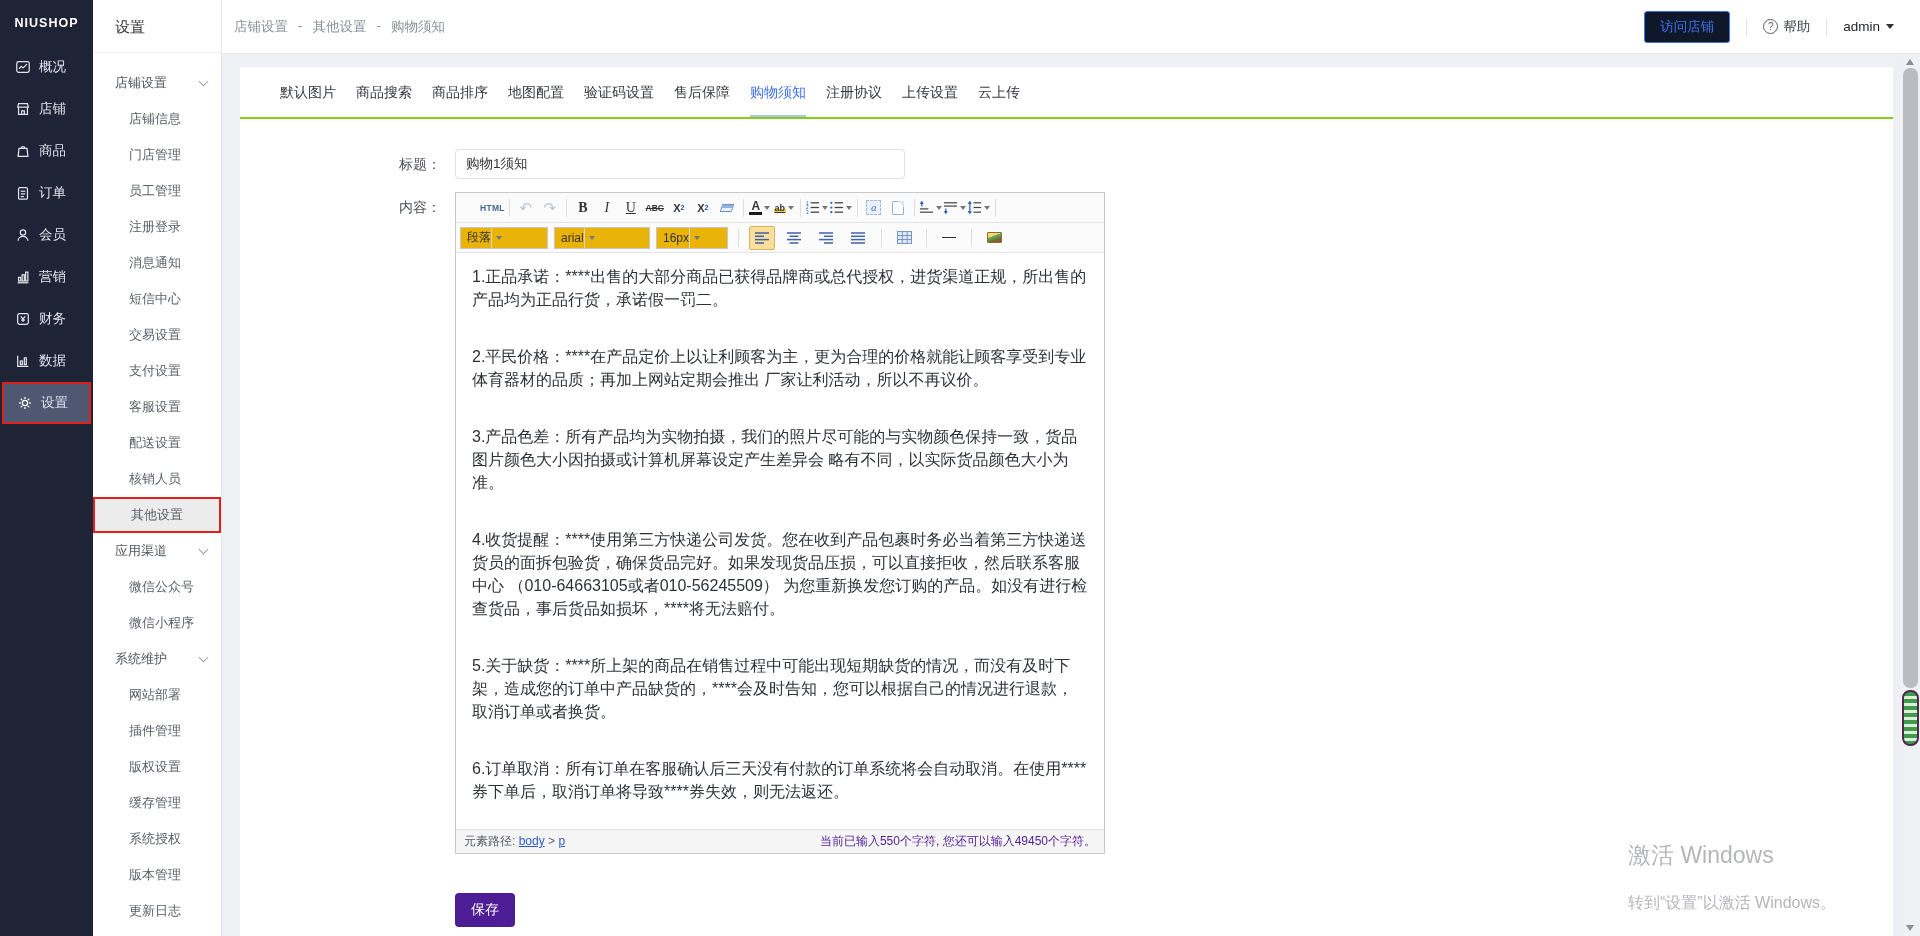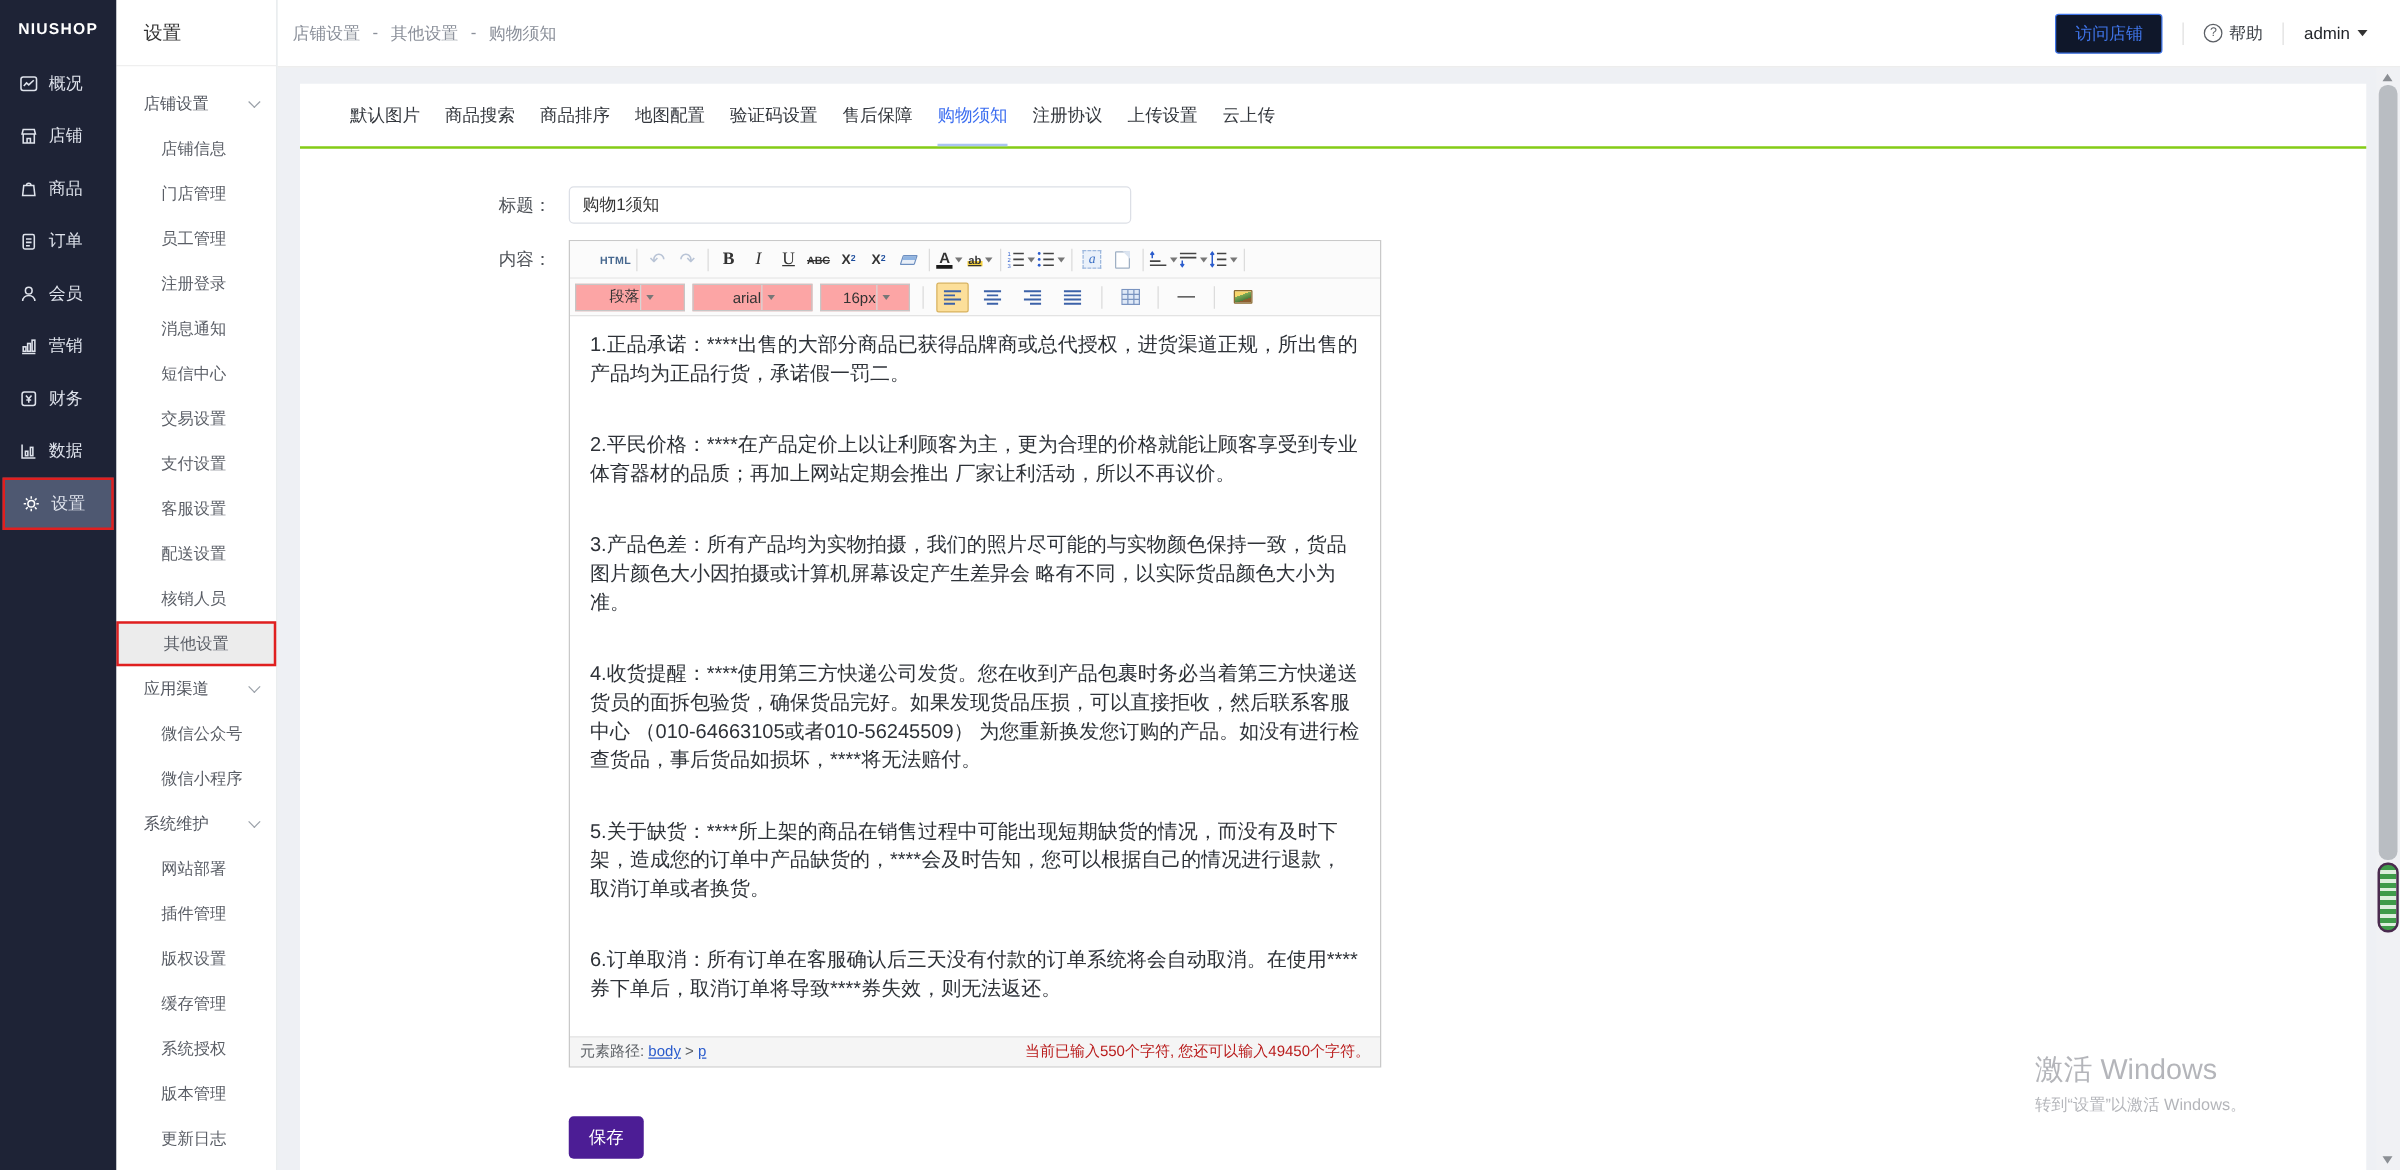--- a/index.html
+++ b/index.html
@@ -61,48 +61,48 @@
   .g-strike { font-size:8.5px; font-weight:bold; text-decoration:line-through; }
   .g-sup, .g-sub { font-size:11px; font-weight:bold; }
   .g-sup sup, .g-sub sub { font-size:7px; color:#1c4c9c; }
   .eraser { width:12px; height:8px; transform:skewX(-18deg); background:linear-gradient(#8fb4e2 55%, #e9eff8 45%); border:1px solid #6d8fc0; border-radius:1px; }
   .g-A { font-weight:bold; font-size:12px; line-height:10px; }
   .color-bar { display:block; width:13px; height:3px; background:#1a1a1a; margin-top:1px; }
   .g-ab { font-weight:bold; font-size:9px; background:linear-gradient(transparent 55%, #f5d13e 45%); padding:0 1px;text-decoration:underline; }
   .anchor-a { font-family:"Liberation Serif",serif; font-style:italic; font-size:11px; color:#3b6fc4; border:1px dashed #9db8dd; background:#eaf1fa; width:15px; height:15px; line-height:13px; text-align:center; }
   .doc-icon { width:12px; height:14px; background:#fff; border:1px solid #9fb0c4; border-radius:1px; position:relative; }
   .doc-icon:before { content:""; position:absolute; right:-1px; top:-1px; border:3px solid #dbe4f0; border-left-color:transparent; border-bottom-color:transparent; }
-  .select { border:1px solid #c6c6c6; background:#fca5a5; height:22px; display:flex; align-items:center; justify-content:center; font-size:12px; color:#333; cursor:pointer; }
+  .select { border:1px solid #c6c6c6; background:#eab308; height:22px; display:flex; align-items:center; justify-content:flex-start; font-size:12px; color:#333; cursor:pointer; }
   .select .sel-arrow { width:15px; height:20px; border-left:1px solid #d6d6d6; display:flex; align-items:center; justify-content:center; }
   .sel-label { padding-left:6px; }
   .align-btn { width:26px; height:24px; display:flex; align-items:center; justify-content:center; cursor:pointer; border:1px solid transparent; border-radius:2px; }
   .align-btn.active { background:#fcdf9a; border-color:#d8b25f; }
   .hr-glyph { width:14px; height:1.5px; background:#333; }
   .img-glyph { width:15px; height:11px; border:1px solid #8a6a30; background:linear-gradient(160deg,#f7d66b 35%, #7fae58 35%, #4e7c3a 70%, #8c5d2e 70%); border-radius:1px; }
 
   .editor-body { height:576px; padding:12px 16px 0 16px; font-size:16px; color:#2e3238; line-height:23px; overflow:hidden; cursor:text; }
   .editor-body p { margin:0 0 34px 0; }
   .statusbar { height:24px; background:#f5f5f5; border-top:1px solid #e3e3e3; display:flex; align-items:center; justify-content:space-between; padding:0 8px; font-size:12px; color:#5d6166; }
   .path-link { color:#2b5ccd; text-decoration:underline; cursor:pointer; }
-  .count-text { color:#b91c1c; }
+  .count-text { color:#4c1d95; }
 
   .save-btn { margin:26px 0 0 215px; width:60px; height:34px; background:#4c1d95; color:#fff; border:none; border-radius:4px; font-size:14px; cursor:pointer; font-family:inherit; }
 
   
   .scrollbar { position:absolute; right:0; top:54px; bottom:0; width:19px; background:#f0f1f4; z-index:6; }
   .sb-arrow-up, .sb-arrow-down { position:absolute; left:5px; width:0; height:0; border-left:4.5px solid transparent; border-right:4.5px solid transparent; cursor:pointer; }
   .sb-arrow-up { top:5px; border-bottom:6px solid #8b8f94; }
   .sb-arrow-down { bottom:5px; border-top:6px solid #8b8f94; }
   .sb-thumb { position:absolute; top:14px; left:2px; width:15px; height:620px; background:#b9bdc2; border-radius:7px; cursor:grab; }
   .sb-marker { position:absolute; top:636px; left:1px; width:17px; height:56px; border-radius:8px; border:2px solid #4a2b4f; background:repeating-linear-gradient(180deg,#3f9b4a 0 4px, #dcefdd 4px 7px); }
 
   
   .watermark { position:absolute; left:1628px; top:840px; color:#9b9da3; opacity:.75; pointer-events:none; }
   .wm-1 { font-size:23px; font-weight:300; }
-  .wm-2 { font-size:13px; margin-top:4px; }
+  .wm-2 { font-size:16px; margin-top:22px; }
 </style>
 </head>
 <body>
 
 <div class="stage">
 
   <aside class="main-nav">
     <div class="logo">NIUSHOP</div>
 
     <div class="nav-item">

